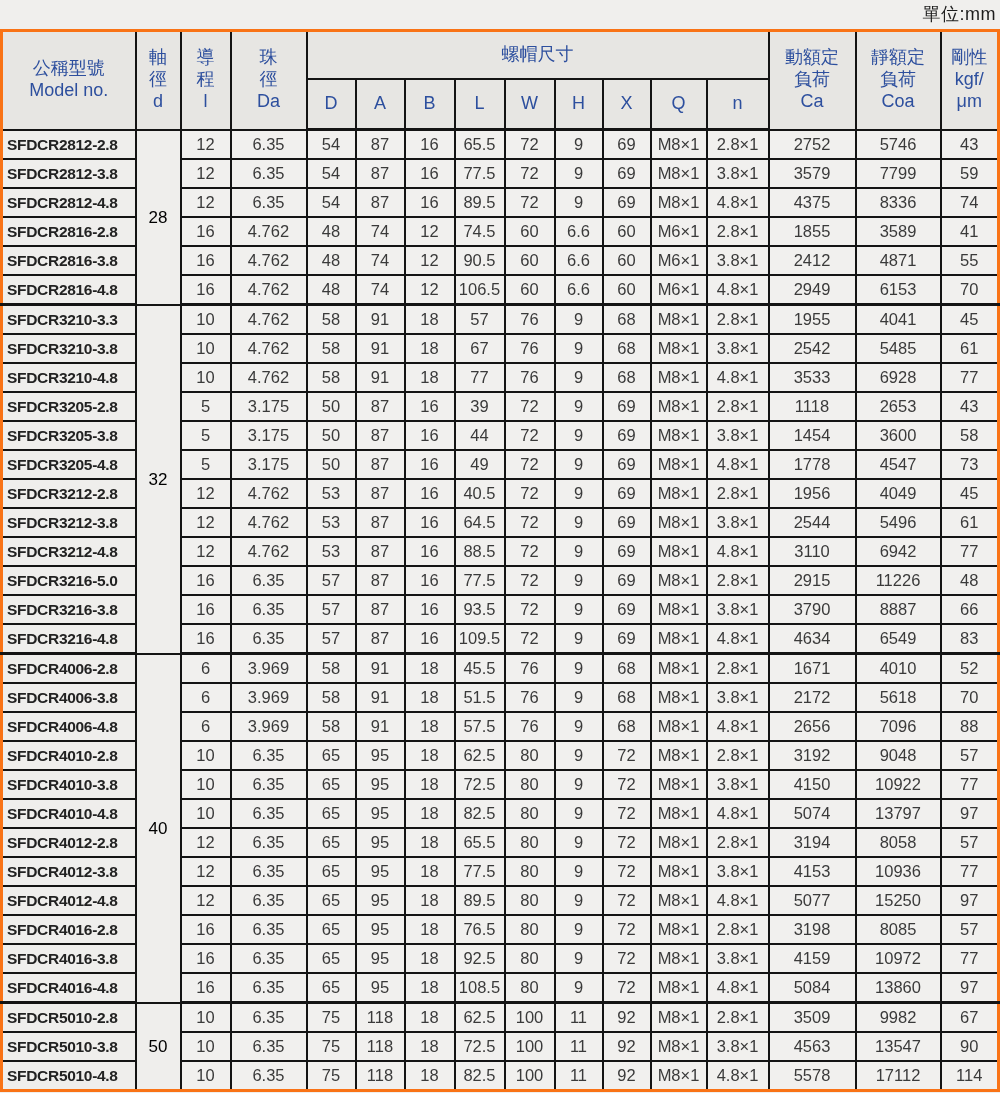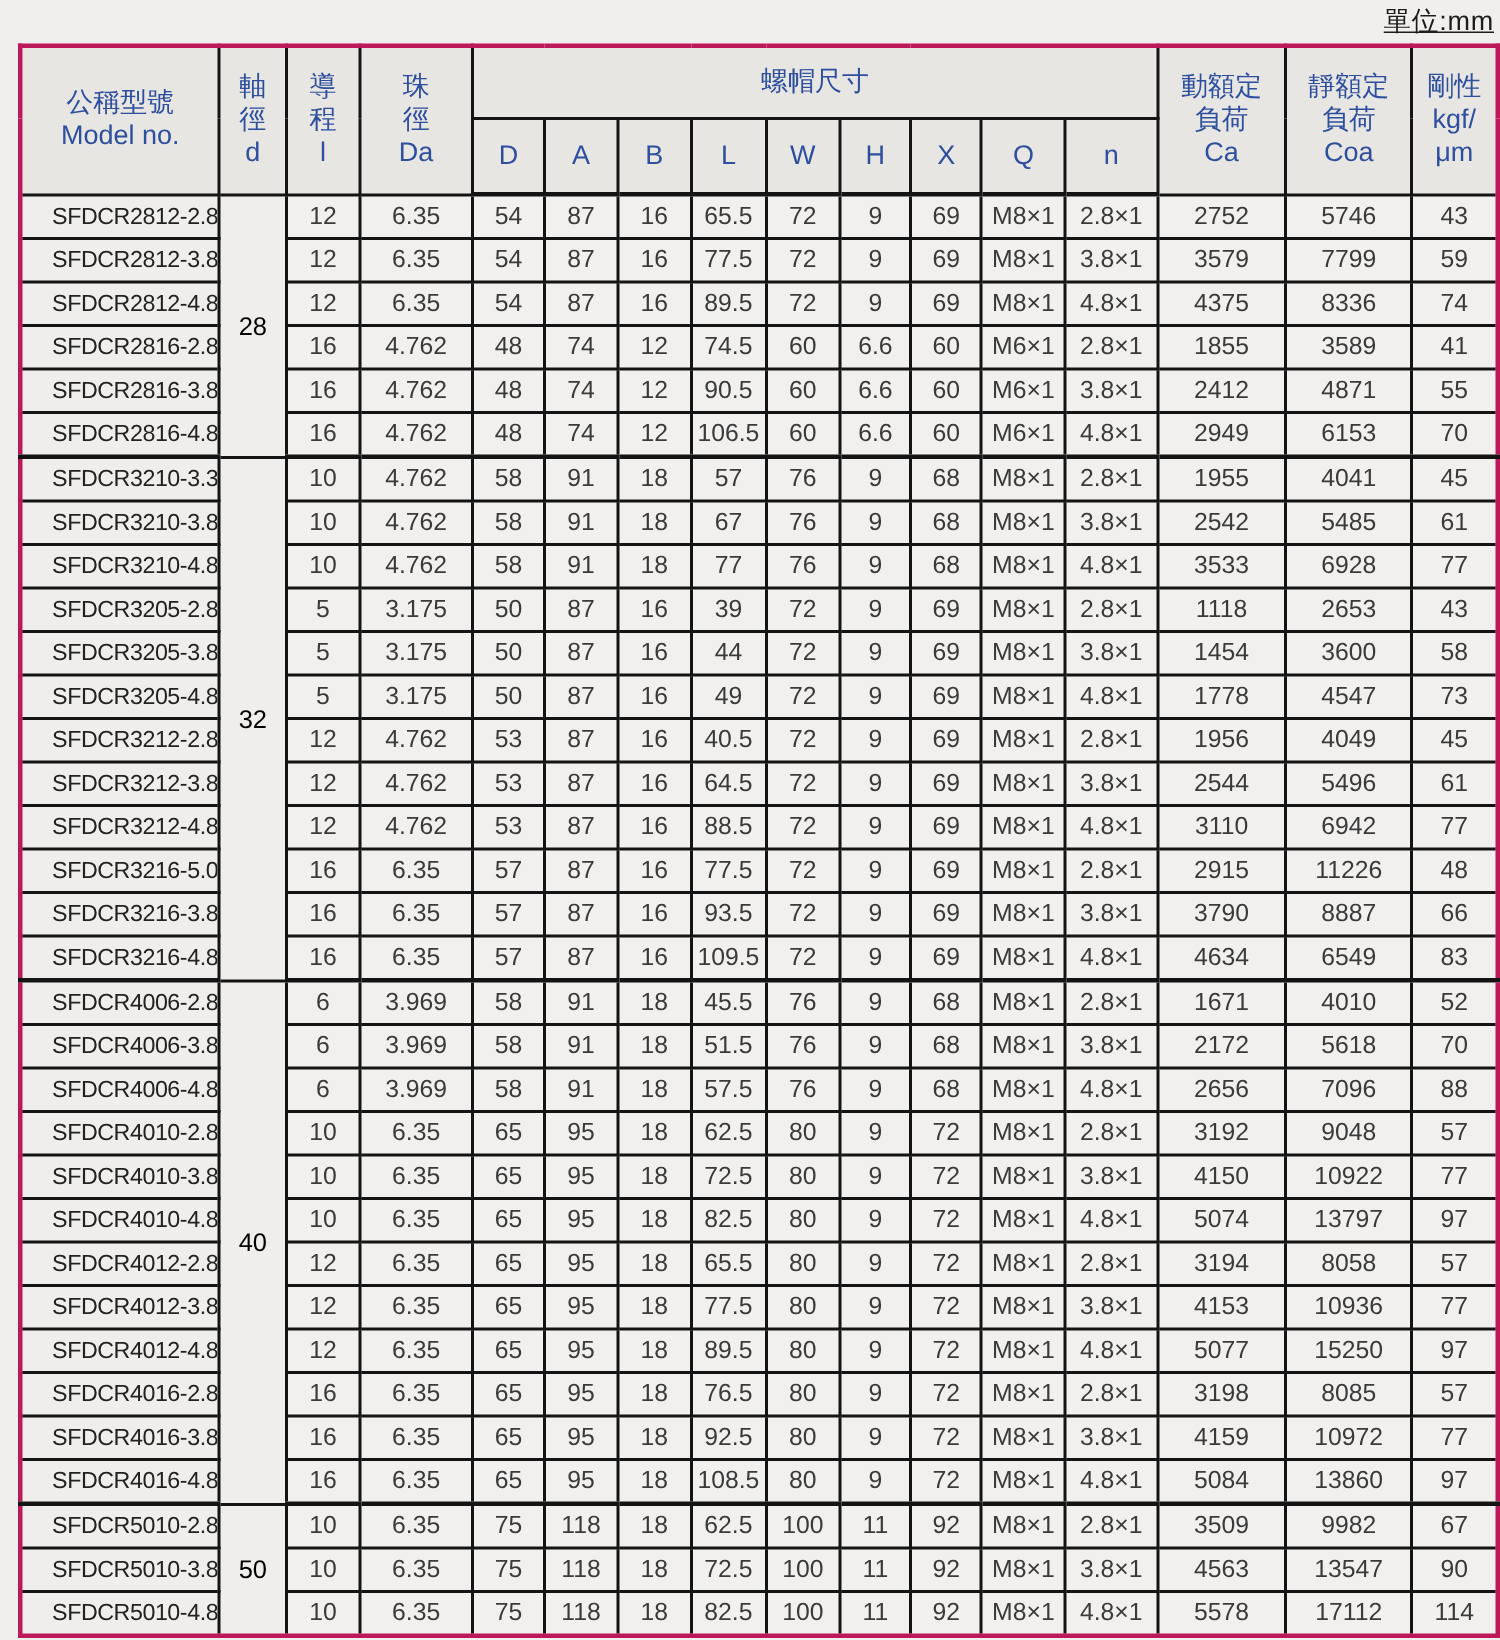--- a/index.html
+++ b/index.html
@@ -15,29 +15,28 @@
     background: #f0efed;
     overflow: hidden;
   }
   .units-label {
     position: absolute;
     top: 2px;
     right: 4px;
     font-size: 18px;
     color: #1c1c1c;
     letter-spacing: 0.5px;
-    text-decoration: underline;
   }
   table.spec {
     position: absolute;
-    left: 12px;
+    left: 0;
     top: 29px;
     border-collapse: collapse;
     table-layout: fixed;
-    border: 3px solid #be185d;
+    border: 3px solid #f97316;
   }
   table.spec th, table.spec td {
     border: 2px solid #141414;
     padding: 0;
     text-align: center;
     vertical-align: middle;
     overflow: hidden;
   }
   table.spec th {
     background: #e7e6e3;
@@ -50,23 +49,23 @@
   table.spec th.sub { height: 48px; font-size: 18px; }
   table.spec tr.tier1 th { height: 46px; }
   table.spec td {
     background: #f1f0ee;
     color: #3a3a3a;
     font-size: 16.5px;
     height: 27px;
     line-height: 1;
   }
   table.spec td.c-model {
-    text-align: right;
+    text-align: left;
     padding-left: 4px;
-    font-weight: 400;
+    font-weight: 700;
     font-size: 15.5px;
     color: #222222;
     letter-spacing: -0.3px;
     background: #efeeec;
   }
   table.spec td.c-d {
     font-size: 17px;
     color: #000000;
     background: #efeeec;
   }

